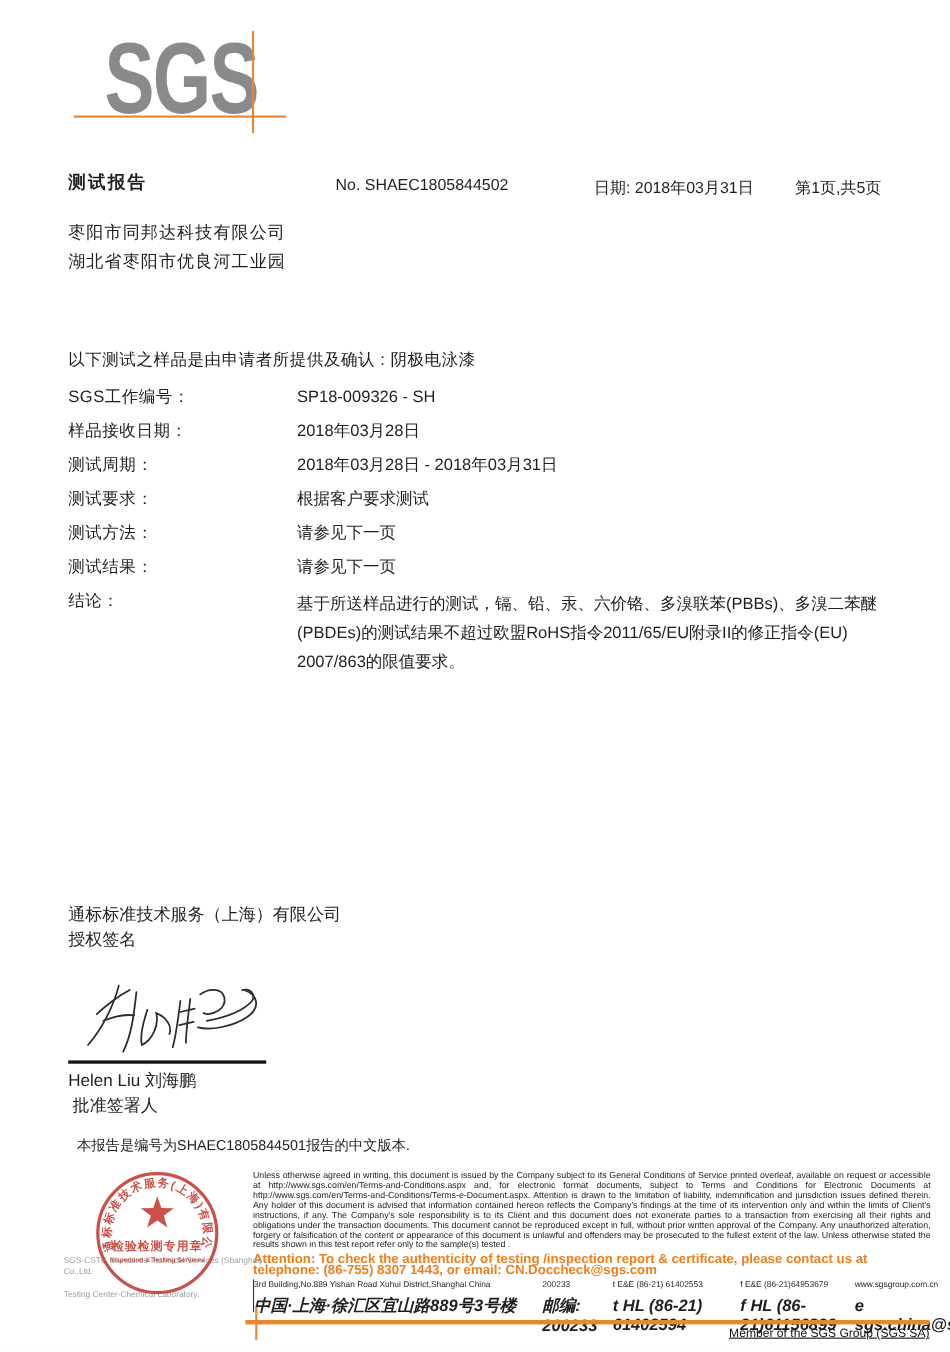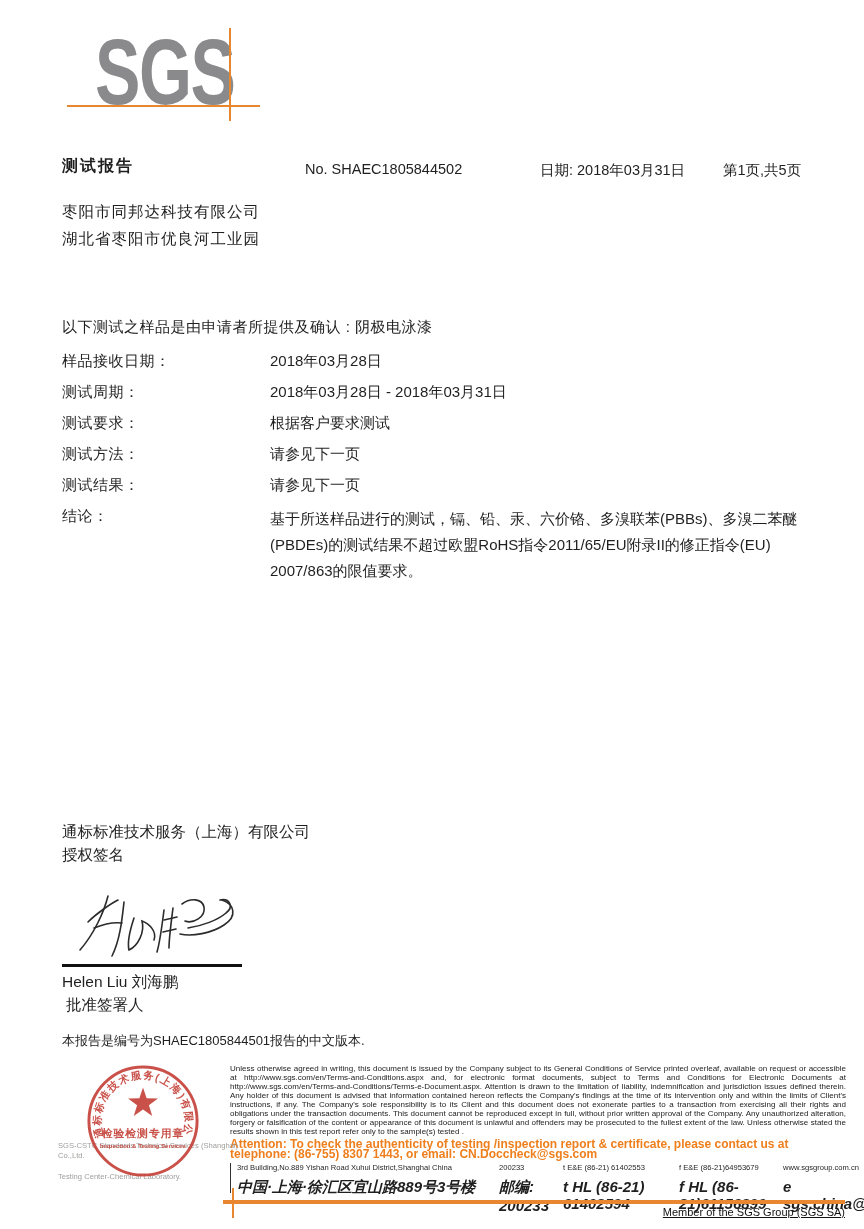--- a/index.html
+++ b/index.html
@@ -27,30 +27,30 @@
   .kv{display:flex;margin-bottom:11px;line-height:20px;}
   .kv .k{width:208px;flex:0 0 208px;letter-spacing:0.5px;}
   .kv .v{flex:1;}
   .kv .v.para{line-height:26px;}
   
   .sig-company{position:absolute;left:62px;top:820px;font-size:15.5px;line-height:23px;}
   .sig-img{position:absolute;left:72px;top:888px;}
   .sig-line{position:absolute;left:62px;top:964px;width:180px;height:3px;background:#111;}
   .sig-name{position:absolute;left:62px;top:972px;font-size:15.5px;}
   .sig-title{position:absolute;left:66px;top:995px;font-size:15.5px;}
-  .version-note{position:absolute;left:62px;top:1032px;font-size:13px;}
+  .version-note{position:absolute;left:70px;top:1032px;font-size:13px;}
   
   .gray-co{position:absolute;left:58px;top:1141px;width:185px;font-size:7.6px;line-height:10px;
            color:#a09e9c;z-index:1;}
   .gray-co2{position:absolute;left:58px;top:1172px;width:185px;font-size:7.6px;color:#a09e9c;z-index:1;}
   .stamp{position:absolute;left:84px;top:1062px;width:118px;height:118px;z-index:2;opacity:0.88;}
   .foot-col{position:absolute;left:230px;top:1064px;width:616px;}
   .disclaimer{font-size:8px;line-height:9px;text-align:justify;color:#222;}
   .attention{font-size:12px;line-height:10px;font-weight:bold;color:#ee7f1c;margin-top:3px;}
-  .addr-block{border-left:1.5px solid #333;padding-left:6px;margin-top:4px;}
+  .addr-block{border-left:1.5px solid #333;margin-top:4px;}
   .addr-row{display:flex;align-items:baseline;height:15px;}
   .addr-row.en{font-size:7.6px;}
   .addr-row.cn{font-size:15px;font-weight:bold;font-style:italic;}
   .addr-row .c-addr{width:262px;flex:0 0 262px;}
   .addr-row .c-post{width:64px;flex:0 0 64px;}
   .addr-row .c-tel{width:116px;flex:0 0 116px;}
   .addr-row .c-fax{width:104px;flex:0 0 104px;}
   .addr-row .c-net{flex:1;}
   .foot-rule{position:absolute;left:223px;top:1200px;width:622px;height:3.5px;background:#e8872f;}
   .foot-tick{position:absolute;left:232px;top:1188px;width:2px;height:30px;background:#e8872f;}
@@ -70,20 +70,24 @@
   <div class="report-date">日期: 2018年03月31日</div>
   <div class="report-page">第1页,共5页</div>
 
   <div class="applicant">
     <div>枣阳市同邦达科技有限公司</div>
     <div>湖北省枣阳市优良河工业园</div>
   </div>
 
   <div class="fields">
     <div class="sample-line">以下测试之样品是由申请者所提供及确认 : 阴极电泳漆</div>
+    <div class="kv">
+      <div class="k">SGS工作编号：</div>
+      <div class="v">SP18-009326 - SH</div>
+    </div>
     <div class="kv">
       <div class="k">样品接收日期：</div>
       <div class="v">2018年03月28日</div>
     </div>
     <div class="kv">
       <div class="k">测试周期：</div>
       <div class="v">2018年03月28日 - 2018年03月31日</div>
     </div>
     <div class="kv">
       <div class="k">测试要求：</div>

